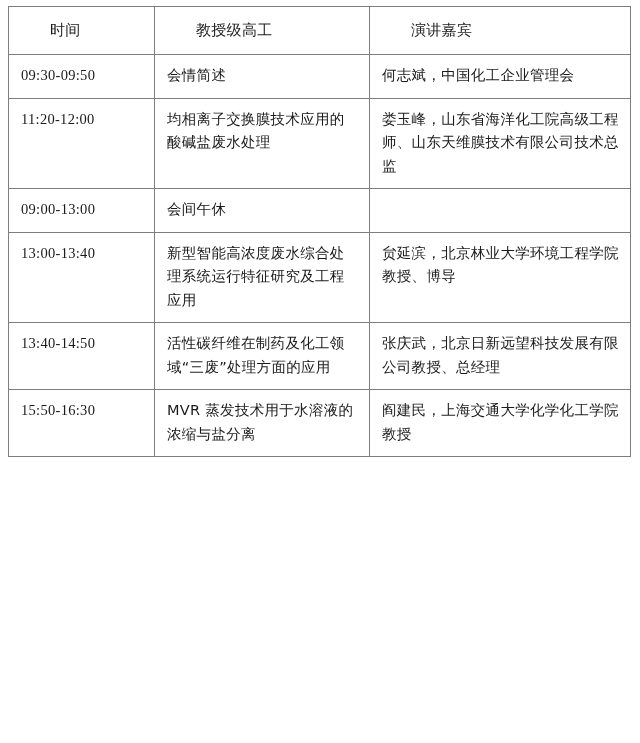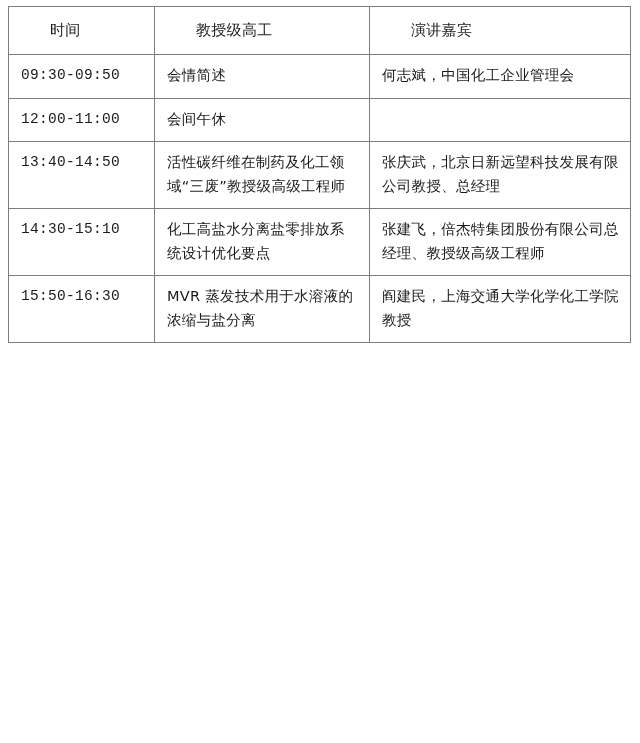--- a/index.html
+++ b/index.html
@@ -42,21 +42,21 @@
     font-weight: normal;
     text-align: left;
   }
   table.schedule th {
     padding-top: 11px;
     padding-bottom: 12px;
     font-size: 15px;
     padding-left: 41px;
   }
   td.time-cell {
-    font-family: Liberation Mono, monospace;
+    font-family: Liberation Serif, serif;
     letter-spacing: 0.2px;
     white-space: nowrap;
   }
   td.topic-cell, td.speaker-cell {
     word-break: break-all;
   }
   .empty-cell {
     min-height: 1px;
   }
 </style>
@@ -77,33 +77,38 @@
         <th>演讲嘉宾</th>
       </tr>
     </thead>
     <tbody>
       <tr>
         <td class="time-cell">09:30-09:50</td>
         <td class="topic-cell">会情简述</td>
         <td class="speaker-cell">何志斌，中国化工企业管理会</td>
       </tr>
       <tr>
-        <td class="time-cell">12:00-11:00</td>
+        <td class="time-cell">11:20-12:00</td>
+        <td class="topic-cell">均相离子交换膜技术应用的酸碱盐废水处理</td>
+        <td class="speaker-cell">娄玉峰，山东省海洋化工院高级工程师、山东天维膜技术有限公司技术总监</td>
+      </tr>
+      <tr>
+        <td class="time-cell">09:00-13:00</td>
         <td class="topic-cell">会间午休</td>
         <td class="speaker-cell empty-cell"></td>
       </tr>
       <tr>
-        <td class="time-cell">13:40-14:50</td>
-        <td class="topic-cell">活性碳纤维在制药及化工领域“三废”教授级高级工程师</td>
-        <td class="speaker-cell">张庆武，北京日新远望科技发展有限公司教授、总经理</td>
+        <td class="time-cell">13:00-13:40</td>
+        <td class="topic-cell">新型智能高浓度废水综合处理系统运行特征研究及工程应用</td>
+        <td class="speaker-cell">贠延滨，北京林业大学环境工程学院教授、博导</td>
       </tr>
       <tr>
-        <td class="time-cell">14:30-15:10</td>
-        <td class="topic-cell">化工高盐水分离盐零排放系统设计优化要点</td>
-        <td class="speaker-cell">张建飞，倍杰特集团股份有限公司总经理、教授级高级工程师</td>
+        <td class="time-cell">13:40-14:50</td>
+        <td class="topic-cell">活性碳纤维在制药及化工领域“三废”处理方面的应用</td>
+        <td class="speaker-cell">张庆武，北京日新远望科技发展有限公司教授、总经理</td>
       </tr>
       <tr>
         <td class="time-cell">15:50-16:30</td>
         <td class="topic-cell">MVR 蒸发技术用于水溶液的浓缩与盐分离</td>
         <td class="speaker-cell">阎建民，上海交通大学化学化工学院教授</td>
       </tr>
 
     </tbody>
   </table>
 </div>

